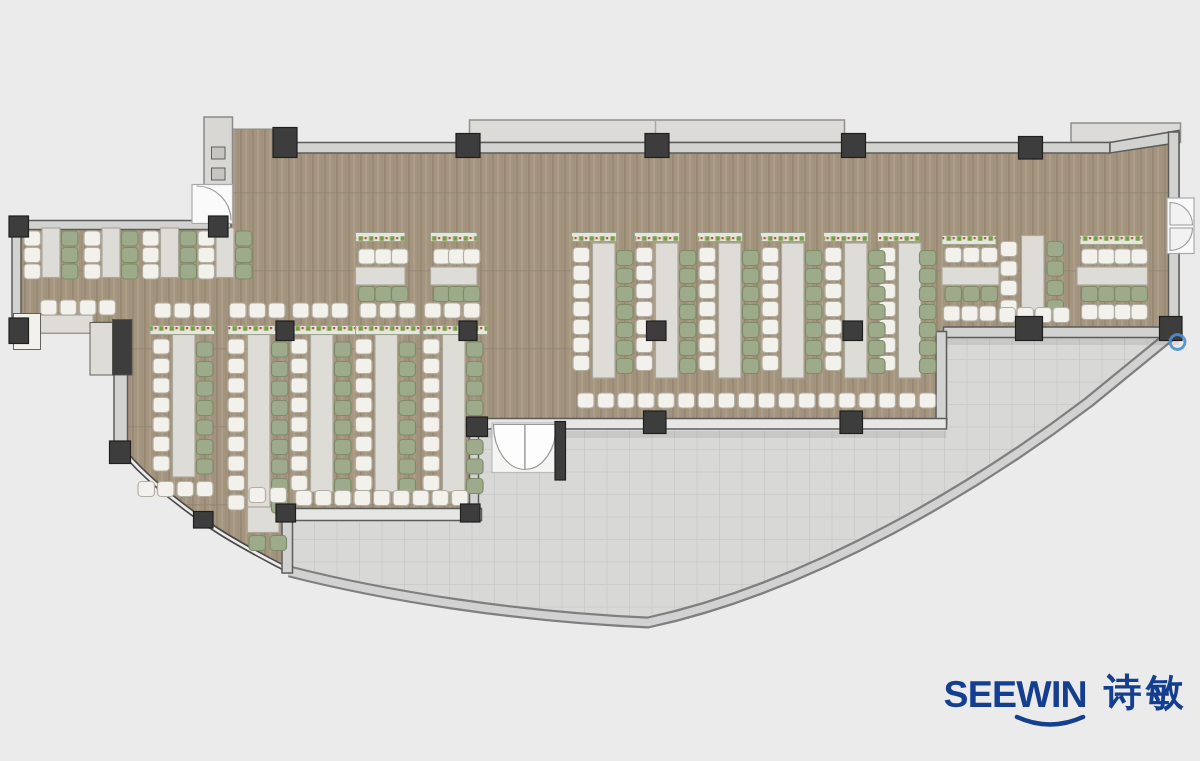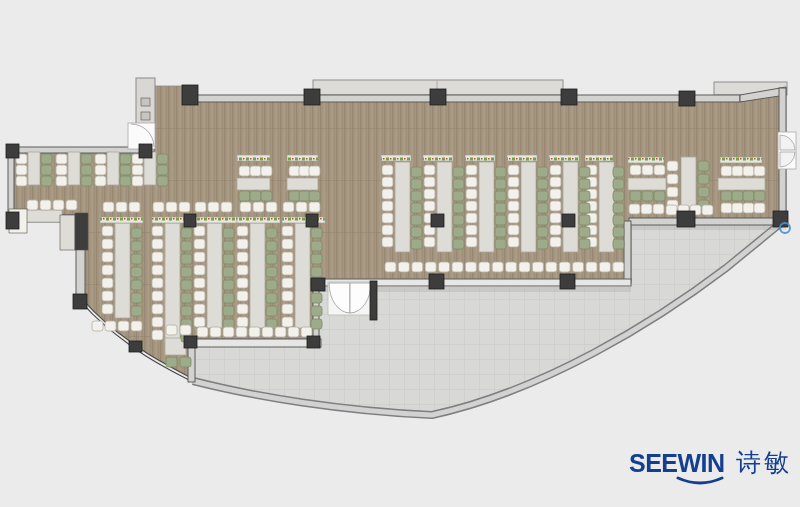--- a/index.html
+++ b/index.html
@@ -13,21 +13,21 @@
     position:absolute;left:629px;top:451px;width:175px;height:40px;
     color:#143f90;display:block;
   }
   .wordmark{
     position:absolute;left:0;top:0;
     font-weight:800;font-size:25px;letter-spacing:-.5px;line-height:25px;
   }
   .smile{position:absolute;left:46px;top:25px;width:50px;height:10px;}
   .cjk{
     position:absolute;left:107px;top:-2px;
-    font-weight:400;font-size:25px;letter-spacing:3px;line-height:27px;
+    font-weight:700;font-size:25px;letter-spacing:3px;line-height:27px;
   }
 </style>
 </head>
 <body>
 
 <svg id="plan" width="800" height="507" viewBox="0 0 800 507">
   <defs>
     <pattern id="woodPat" width="8" height="52" patternUnits="userSpaceOnUse">
       <rect width="8" height="52" fill="#a4957f"></rect>
       <rect x="0" width="1.2" height="52" fill="#93846e" opacity="0.7"></rect>

